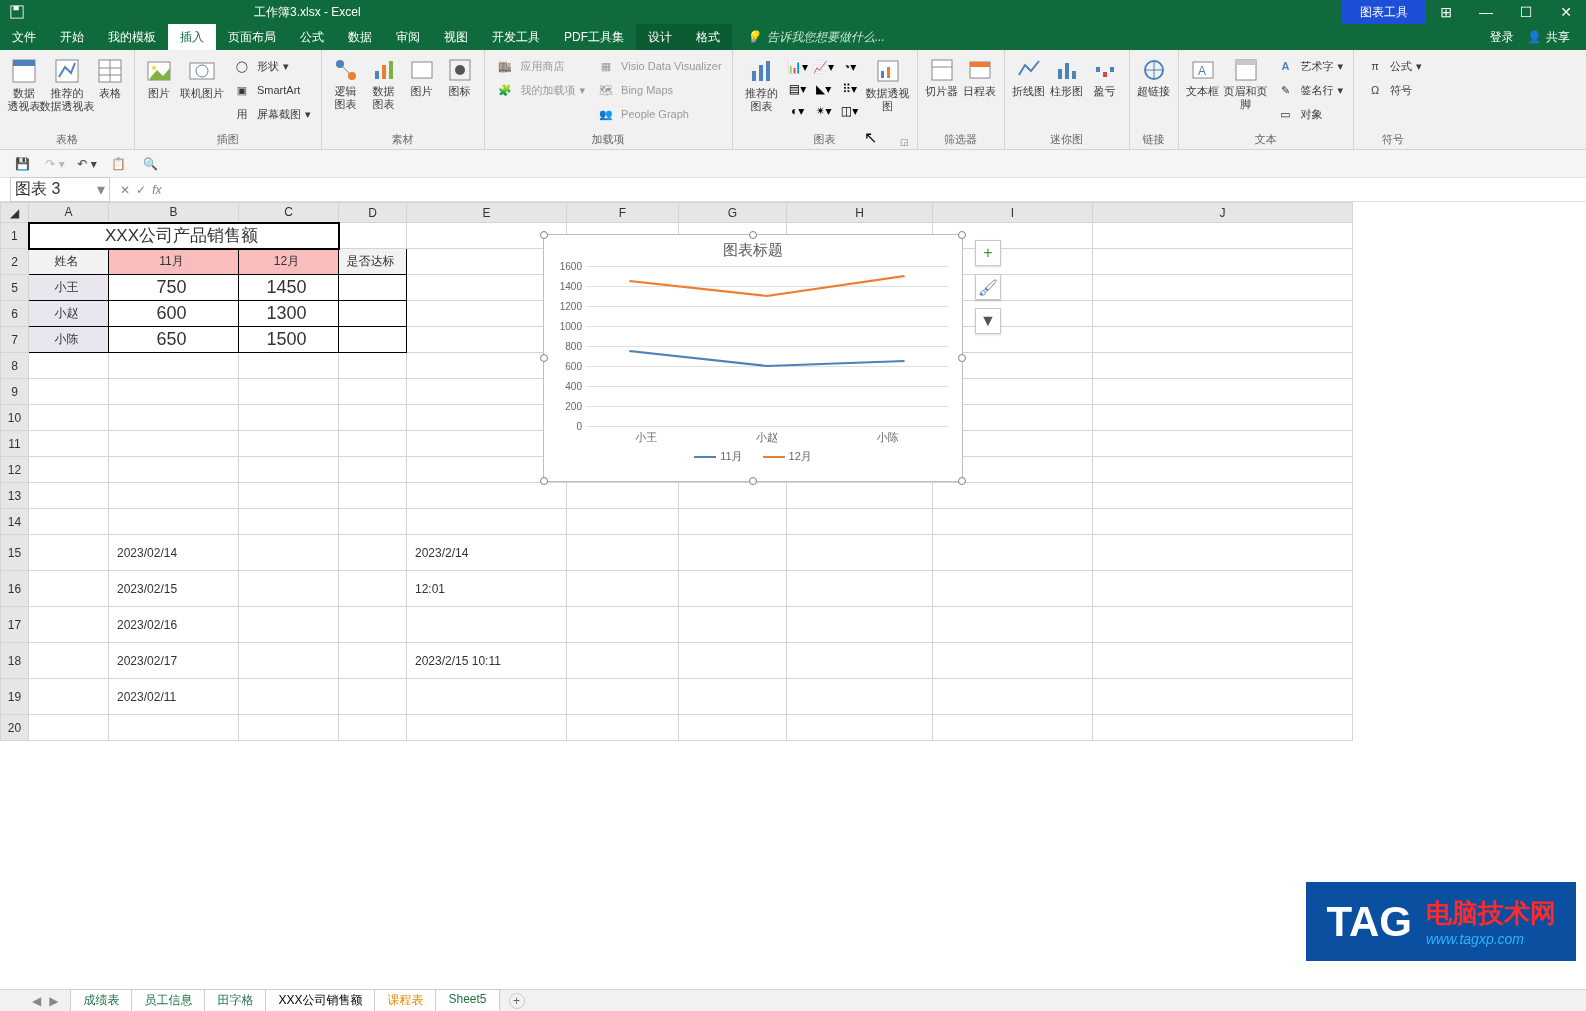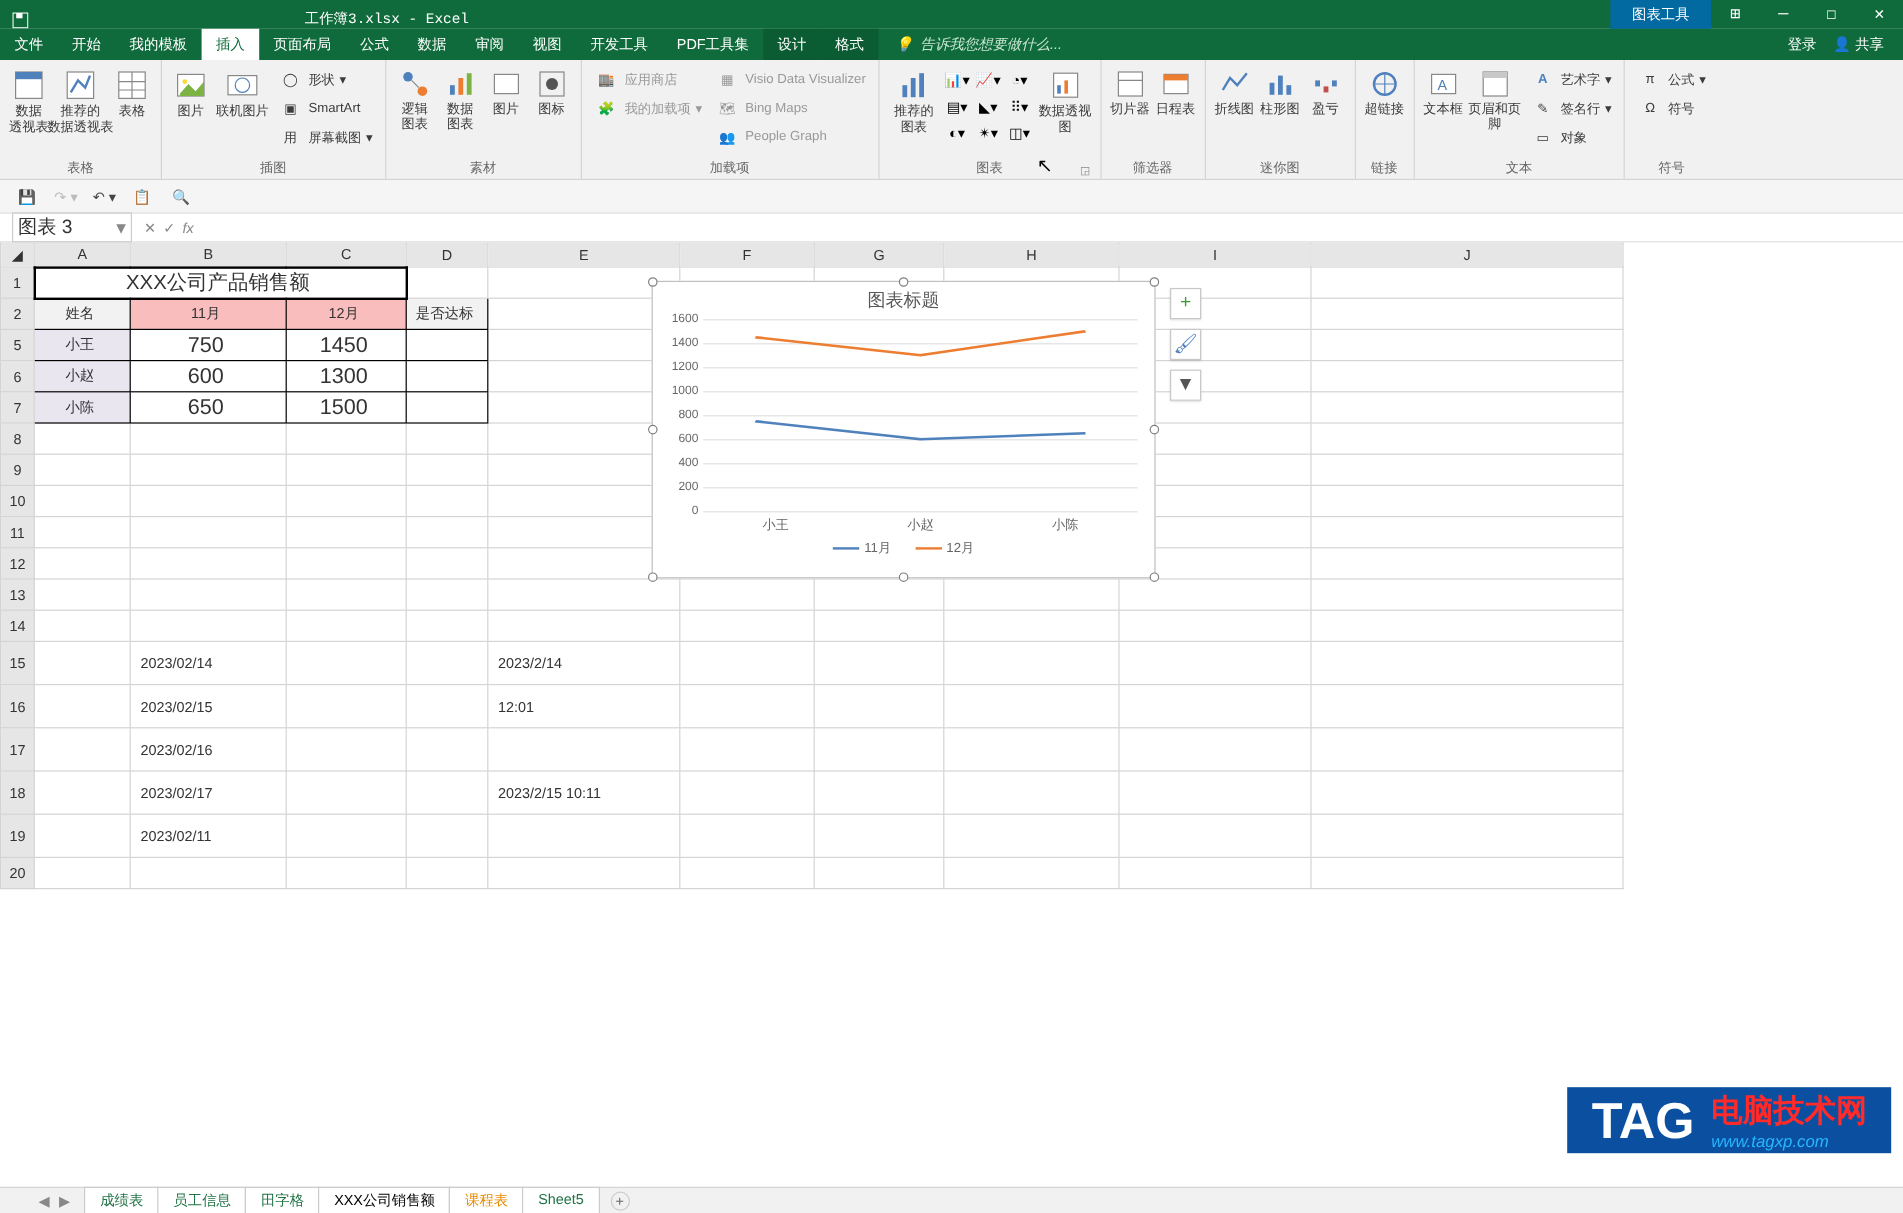--- a/index.html
+++ b/index.html
@@ -1,22 +1,22 @@
 <!DOCTYPE html>
 <html><head>
 <meta charset="utf-8">
 <style>
 * { box-sizing: border-box; margin: 0; padding: 0; }
 body { font-family: "Microsoft YaHei", "Segoe UI", sans-serif; font-size: 12px; background: #fff; overflow: hidden; }
 
 
-.titlebar { background: #0f6b3b; height: 24px; display: flex; align-items: flex-end; color: #fff; font-family: Liberation Mono, monospace; }
+.titlebar { background: #0f6b3b; height: 24px; display: flex; align-items: center; color: #fff; }
 .titlebar .save-icon { margin-left: 10px; width: 14px; height: 14px; }
 .titlebar .title { flex: 1; text-align: left; padding-left: 230px; font-size: 12px; }
-.titlebar .tools-tab { margin-left: 270px; background: #0369a1; padding: 0 18px; height: 24px; display: flex; align-items: center; }
+.titlebar .tools-tab { margin-left: 270px; background: #1d4ed8; padding: 0 18px; height: 24px; display: flex; align-items: center; }
 .titlebar .winbtns { margin-left: auto; display: flex; }
 .titlebar .winbtn { width: 40px; height: 24px; display: flex; align-items: center; justify-content: center; color: #fff; font-size: 14px; }
 
 
 .tabbar { background: #0f6b3b; height: 26px; display: flex; align-items: center; color: #fff; font-size: 12px; }
 .tabbar .tab { padding: 0 12px; height: 26px; display: flex; align-items: center; cursor: pointer; }
 .tabbar .tab.active { background: #fff; color: #0f6b3b; }
 .tabbar .tab.chart { background: #0b5c33; }
 .tabbar .tell-me { margin-left: 14px; color: #c7e4d1; font-style: italic; display: flex; align-items: center; gap: 6px; }
 .tabbar .right { margin-left: auto; display: flex; align-items: center; gap: 14px; padding-right: 16px; }
@@ -79,21 +79,21 @@
 .sidebtn { width: 26px; height: 26px; border: 1px solid #c8c8c8; background: #fff; display: flex; align-items: center; justify-content: center; box-shadow: 0 1px 2px rgba(0,0,0,0.15); font-size: 16px; color: #3a9a3a;}
 
 
 .sheetbar { height: 22px; background: #f1f1f1; border-top: 1px solid #d4d4d4; display: flex; align-items: center; font-size: 12px; padding-left: 20px;}
 .shnav { display: flex; gap: 8px; color: #888; padding: 0 12px;}
 .sheettab { padding: 2px 12px; border: 1px solid #ccc; border-bottom: none; background: #fff; margin-right: -1px; color: #217346;}
 .sheettab.active { background: #fff; border-bottom: 2px solid #217346; color: #000; font-weight: normal;}
 .sheettab.highlight { color: #e88b00; }
 .addsheet { margin-left: 10px; color: #666; border: 1px solid #ccc; border-radius: 50%; width: 16px; height: 16px; display: flex; align-items:center; justify-content:center; font-size: 12px;}
 
-.tagbox { position: absolute; right: 10px; bottom: 28px; background: #0a4fa0; color: #fff; padding: 2px 20px; font-size: 42px; font-weight: bold; display: flex; align-items: center; gap: 14px;}
+.tagbox { position: absolute; right: 10px; bottom: 28px; background: #0a4fa0; color: #fff; padding: 14px 20px; font-size: 42px; font-weight: bold; display: flex; align-items: center; gap: 14px;}
 .tagbox .sub { font-size: 14px; font-weight: normal; text-align: left;}
 .tagbox .sub .big { color: #ff2a2a; font-size: 26px; font-weight: bold;}
 .tagbox .sub .url { color: #29b6ff; font-style: italic;}
 
 .cursor { position: absolute; left: 864px; top: 128px; font-size: 16px; color: #000; pointer-events: none;}
 </style>
 </head>
 <body>
 
 <div class="titlebar">

